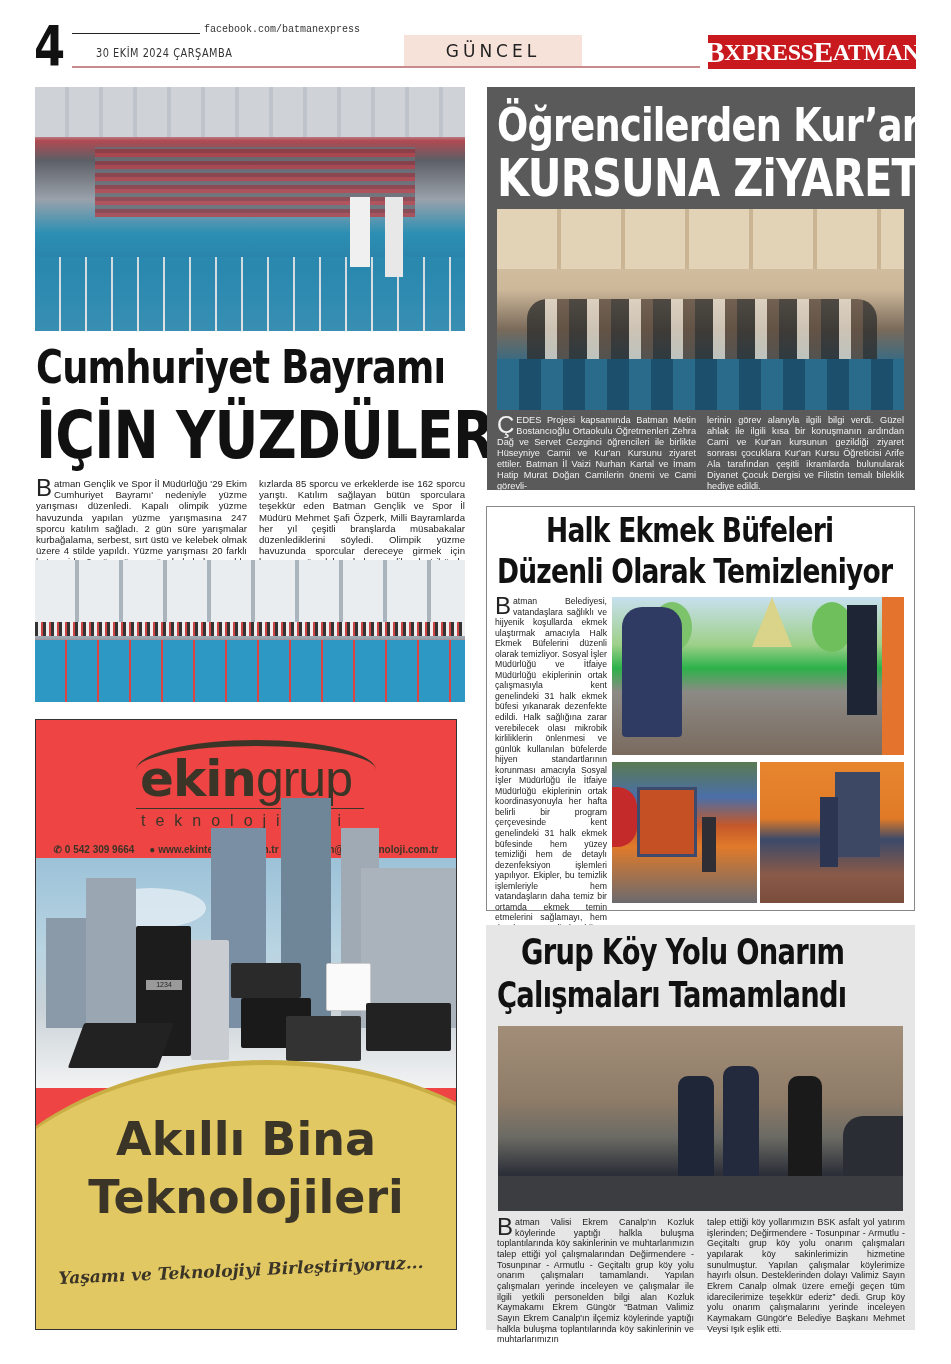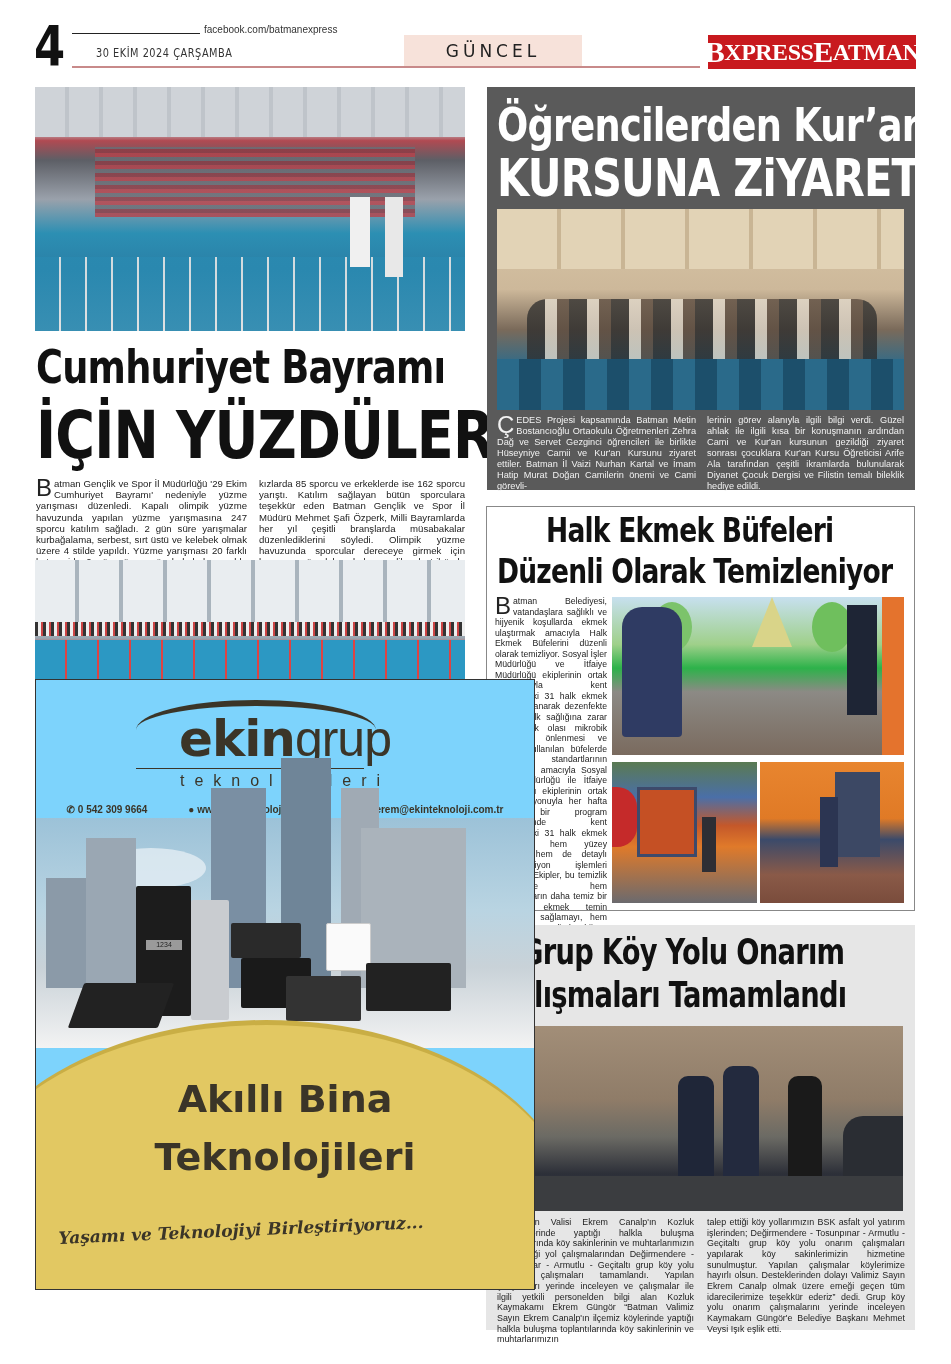--- a/index.html
+++ b/index.html
@@ -2,21 +2,21 @@
 <html><head>
   <meta charset="utf-8">
   <style>
     * { box-sizing: border-box; margin: 0; padding: 0; }
     body { width: 951px; height: 1364px; background: #ffffff; position: relative; overflow: hidden; font-family: "Liberation Sans", sans-serif; color: #111; }
     .abs { position: absolute; }
 
     
     .page-num { left: 34px; top: 18px; font-family: "DejaVu Sans", sans-serif; font-weight: 900; font-size: 56px; line-height: 56px; color: #111; transform: scaleX(0.8); transform-origin: left top; }
     .fb-line { left: 72px; top: 33px; width: 128px; height: 1px; background: #222; }
-    .fb-text { left: 204px; top: 24px; font-size: 10px; color: #333; font-family: Liberation Sans, sans-serif; }
+    .fb-text { left: 204px; top: 24px; font-size: 10px; color: #333; font-family: Liberation Mono, monospace; }
     .date { left: 96px; top: 46px; font-size: 11.5px; letter-spacing: 0.6px; color: #333; font-family: "DejaVu Sans", sans-serif; transform: scaleX(0.85); transform-origin: left top; }
     .rule { left: 72px; top: 66px; width: 628px; height: 2px; background: #c88a8a; }
     .section-box { left: 404px; top: 35px; width: 178px; height: 31px; background: #f7e2da; display: flex; align-items: center; justify-content: center; font-size: 17px; letter-spacing: 4px; color: #222; font-family: "DejaVu Sans", sans-serif; }
     .logo { left: 708px; top: 35px; width: 208px; height: 34px; background: #c8191e; color: #fff; display: flex; align-items: center; justify-content: center; font-family: "Liberation Serif", serif; font-weight: bold; font-size: 24px; letter-spacing: -0.5px; }
     .logo .big { font-size: 30px; }
 
     
     .photo { overflow: hidden; }
     .pool1 { left: 35px; top: 87px; width: 430px; height: 244px; background: linear-gradient(180deg,#d6d8dc 0%,#c9ccd1 18%,#b04a52 22%,#5d5f66 30%,#9aa1ab 46%,#2c8fb3 60%,#2a7fa6 75%,#b7c4cc 100%); }
     .pool2 { left: 35px; top: 560px; width: 430px; height: 142px; background: linear-gradient(180deg,#e8ecef 0%,#cfd6dc 35%,#9aa6b0 55%,#c44b4b 60%,#2d95c0 68%,#3aa2cc 100%); }
@@ -53,34 +53,34 @@
     .ekmek-col { left: 495px; top: 596px; width: 112px; font-size: 8.7px; line-height: 10.55px; }
 
     
     .yol-box { left: 486px; top: 925px; width: 429px; height: 405px; background: #e6e6e6; }
     .h-yol-1 { left: 521px; top: 931px; font-size: 36px; transform: scaleX(0.76); transform-origin: left top; }
     .h-yol-2 { left: 497px; top: 974px; font-size: 36px; transform: scaleX(0.76); transform-origin: left top; }
     .yol-col-a { left: 497px; top: 1217px; width: 197px; font-size: 8.9px; line-height: 10.65px; }
     .yol-col-b { left: 707px; top: 1217px; width: 198px; font-size: 8.9px; line-height: 10.65px; }
 
     
-    .ad { left: 35px; top: 679px; width: 500px; height: 611px; background: #7dd3fc; border: 1.5px solid #333; overflow: hidden; }
+    .ad { left: 35px; top: 719px; width: 422px; height: 611px; background: #ef4444; border: 1.5px solid #333; overflow: hidden; }
     .ad-arc { position: absolute; left: 100px; top: 20px; width: 240px; height: 60px; border-top: 6px solid #3b3528; border-radius: 50% 50% 0 0; }
     .ad-brand { position: absolute; left: 0; top: 30px; width: 100%; text-align: center; font-size: 50px; color: #3b3528; font-family: "DejaVu Sans", sans-serif; letter-spacing: -1px; }
     .ad-brand .bold { font-weight: 900; }
     .ad-brand .thin { font-weight: normal; font-family: "Liberation Sans", sans-serif; }
     .ad-sub { position: absolute; left: 0; top: 92px; width: 100%; text-align: center; font-size: 16px; letter-spacing: 10px; color: #3b3528; }
     .ad-subline { position: absolute; left: 100px; top: 88px; width: 228px; height: 1px; background: #3b3528; }
     .ad-contacts { position: absolute; left: 0; top: 120px; width: 100%; height: 18px; display: flex; justify-content: space-around; align-items: center; font-size: 10px; font-weight: bold; color: #3b3528; padding: 0 10px; }
     .ad-contact { display: flex; align-items: center; gap: 3px; }
     .ad-visual { position: absolute; left: 0; top: 138px; width: 100%; height: 230px; background: linear-gradient(180deg,#9cc2d8 0%,#b9d4e2 40%,#c9d2d8 65%,#f3f3f3 100%); }
     .bldg { position: absolute; bottom: 60px; background: #8b9aa8; }
     .device { position: absolute; border-radius: 2px; }
     .ad-curve { position: absolute; left: -80px; top: 340px; width: 620px; height: 400px; border-radius: 50%; background: #e2c862; border-top: 5px solid #c9ae45; }
-    .ad-title { position: absolute; left: 0; top: 390px; width: 100%; text-align: center; font-family: "DejaVu Sans", sans-serif; font-weight: bold; font-size: 38px; line-height: 58px; color: #3b3528; }
+    .ad-title { position: absolute; left: 0; top: 390px; width: 100%; text-align: center; font-family: "DejaVu Sans", sans-serif; font-weight: bold; font-size: 46px; line-height: 58px; color: #3b3528; }
     .ad-slogan { position: absolute; left: 22px; top: 548px; font-family: "DejaVu Serif", serif; font-style: italic; font-weight: bold; font-size: 17px; color: #3b3528; transform: rotate(-2.5deg); transform-origin: left top; white-space: nowrap; }
   </style>
 </head>
 <body>
 
 <div class="abs page-num">4</div>
 <div class="abs fb-line"></div>
 <div class="abs fb-text">facebook.com/batmanexpress</div>
 <div class="abs date">30 EKİM 2024 ÇARŞAMBA</div>
 <div class="abs rule"></div>

